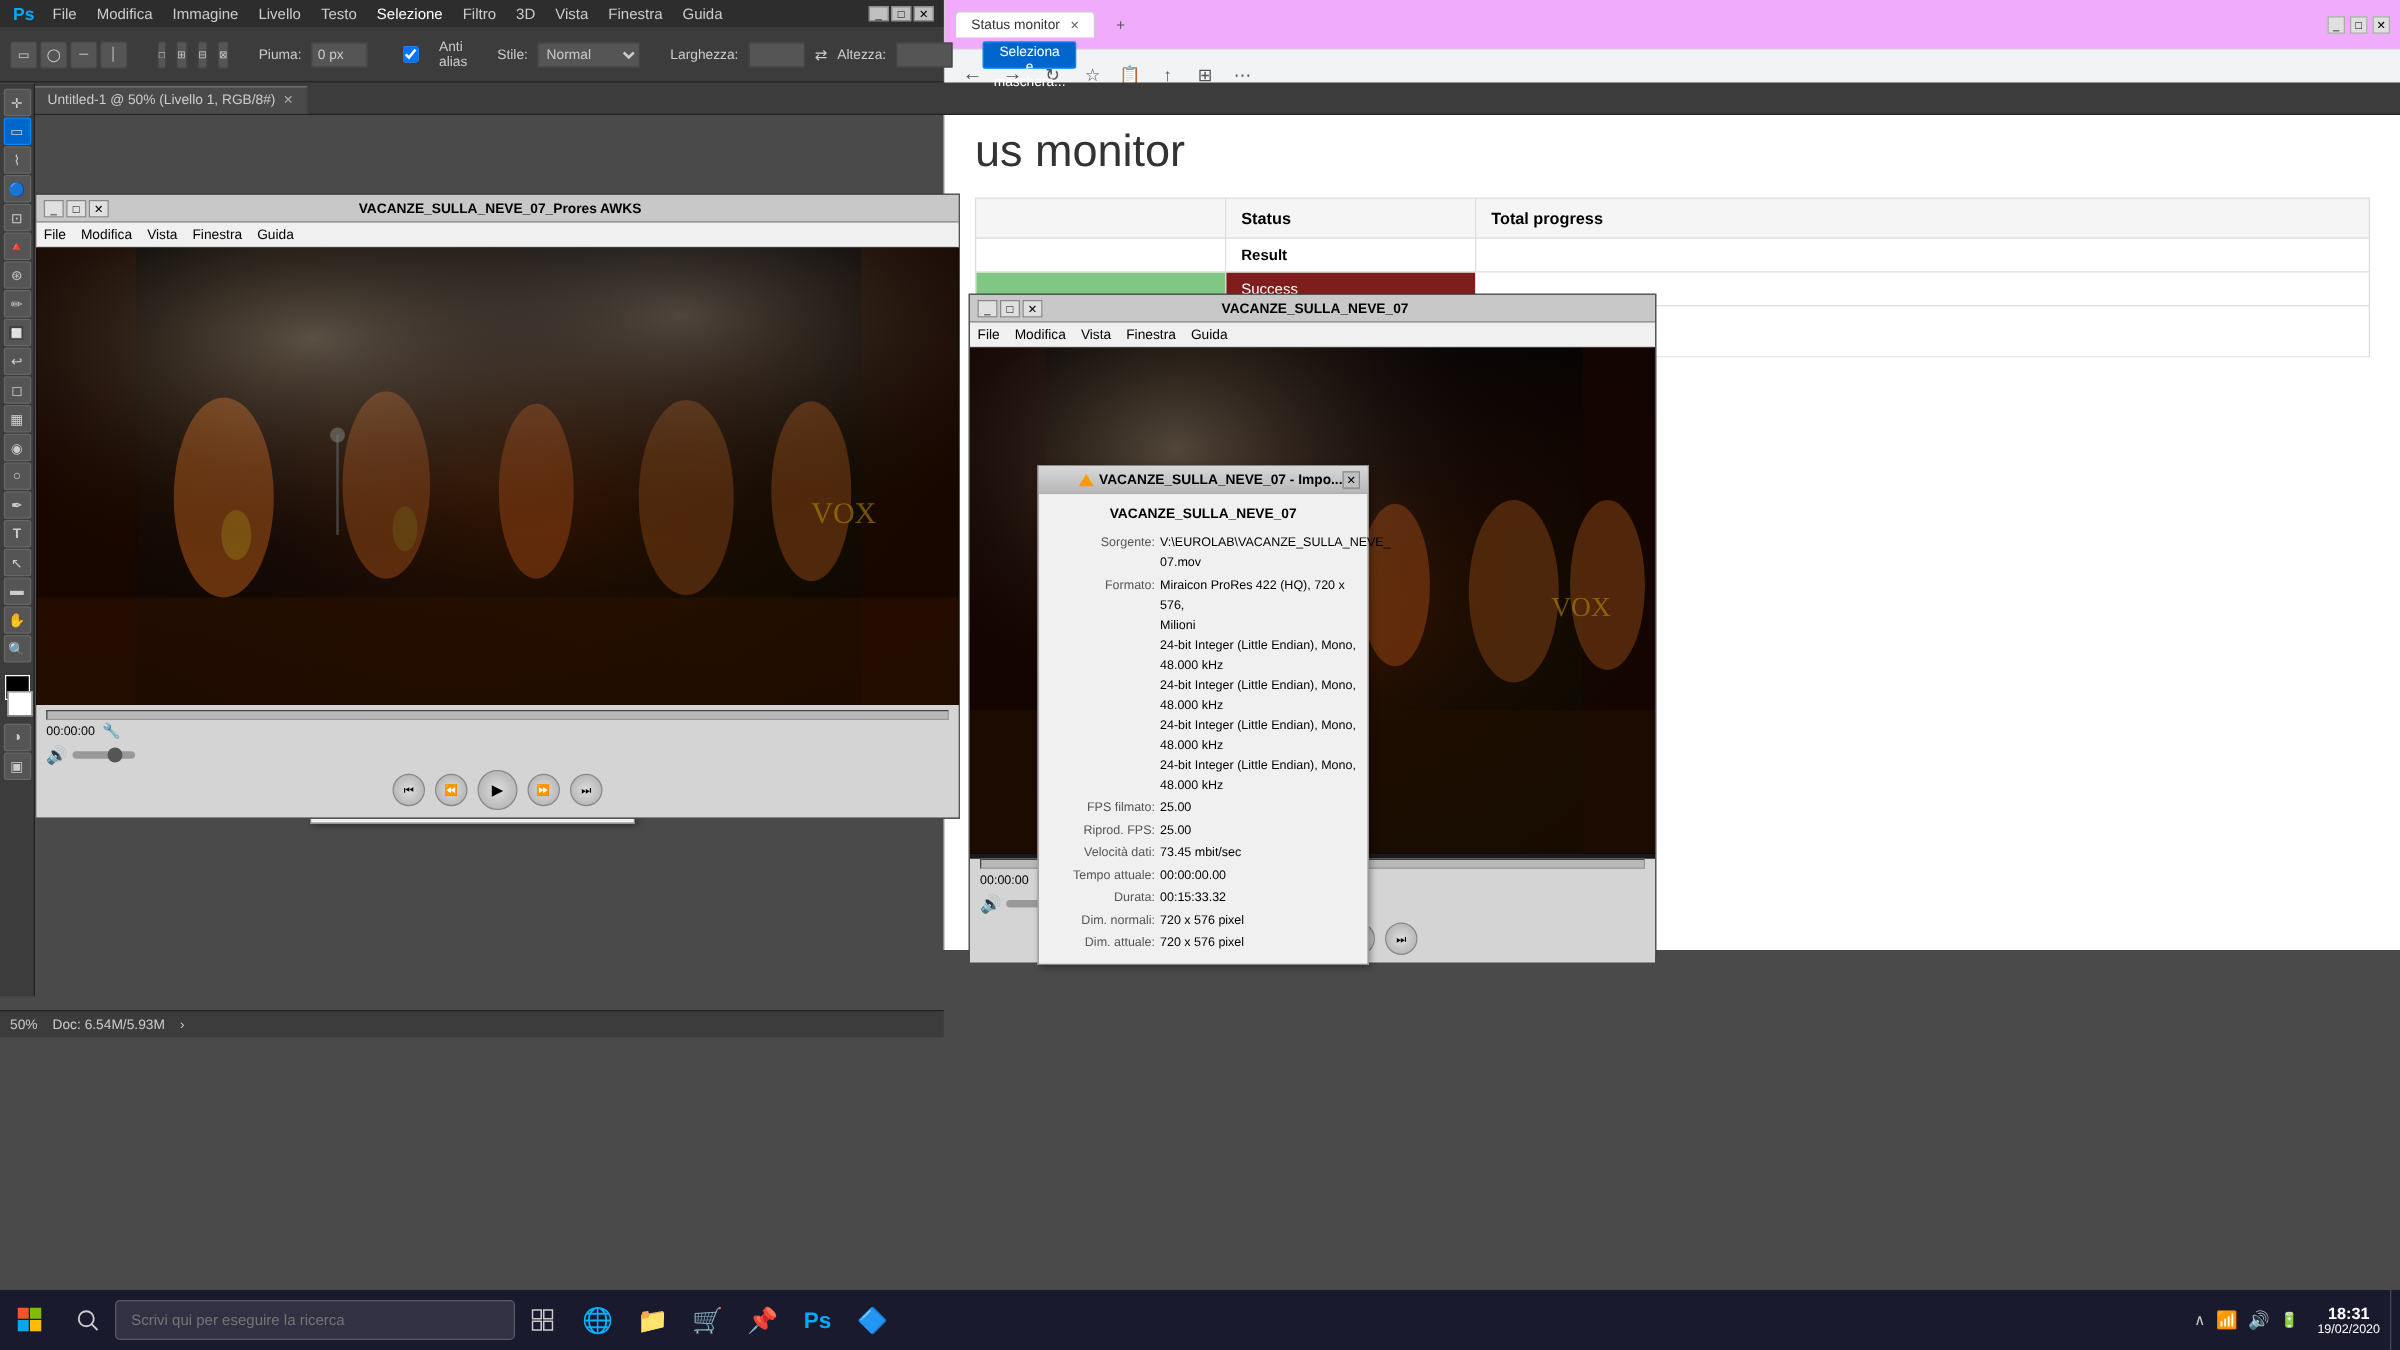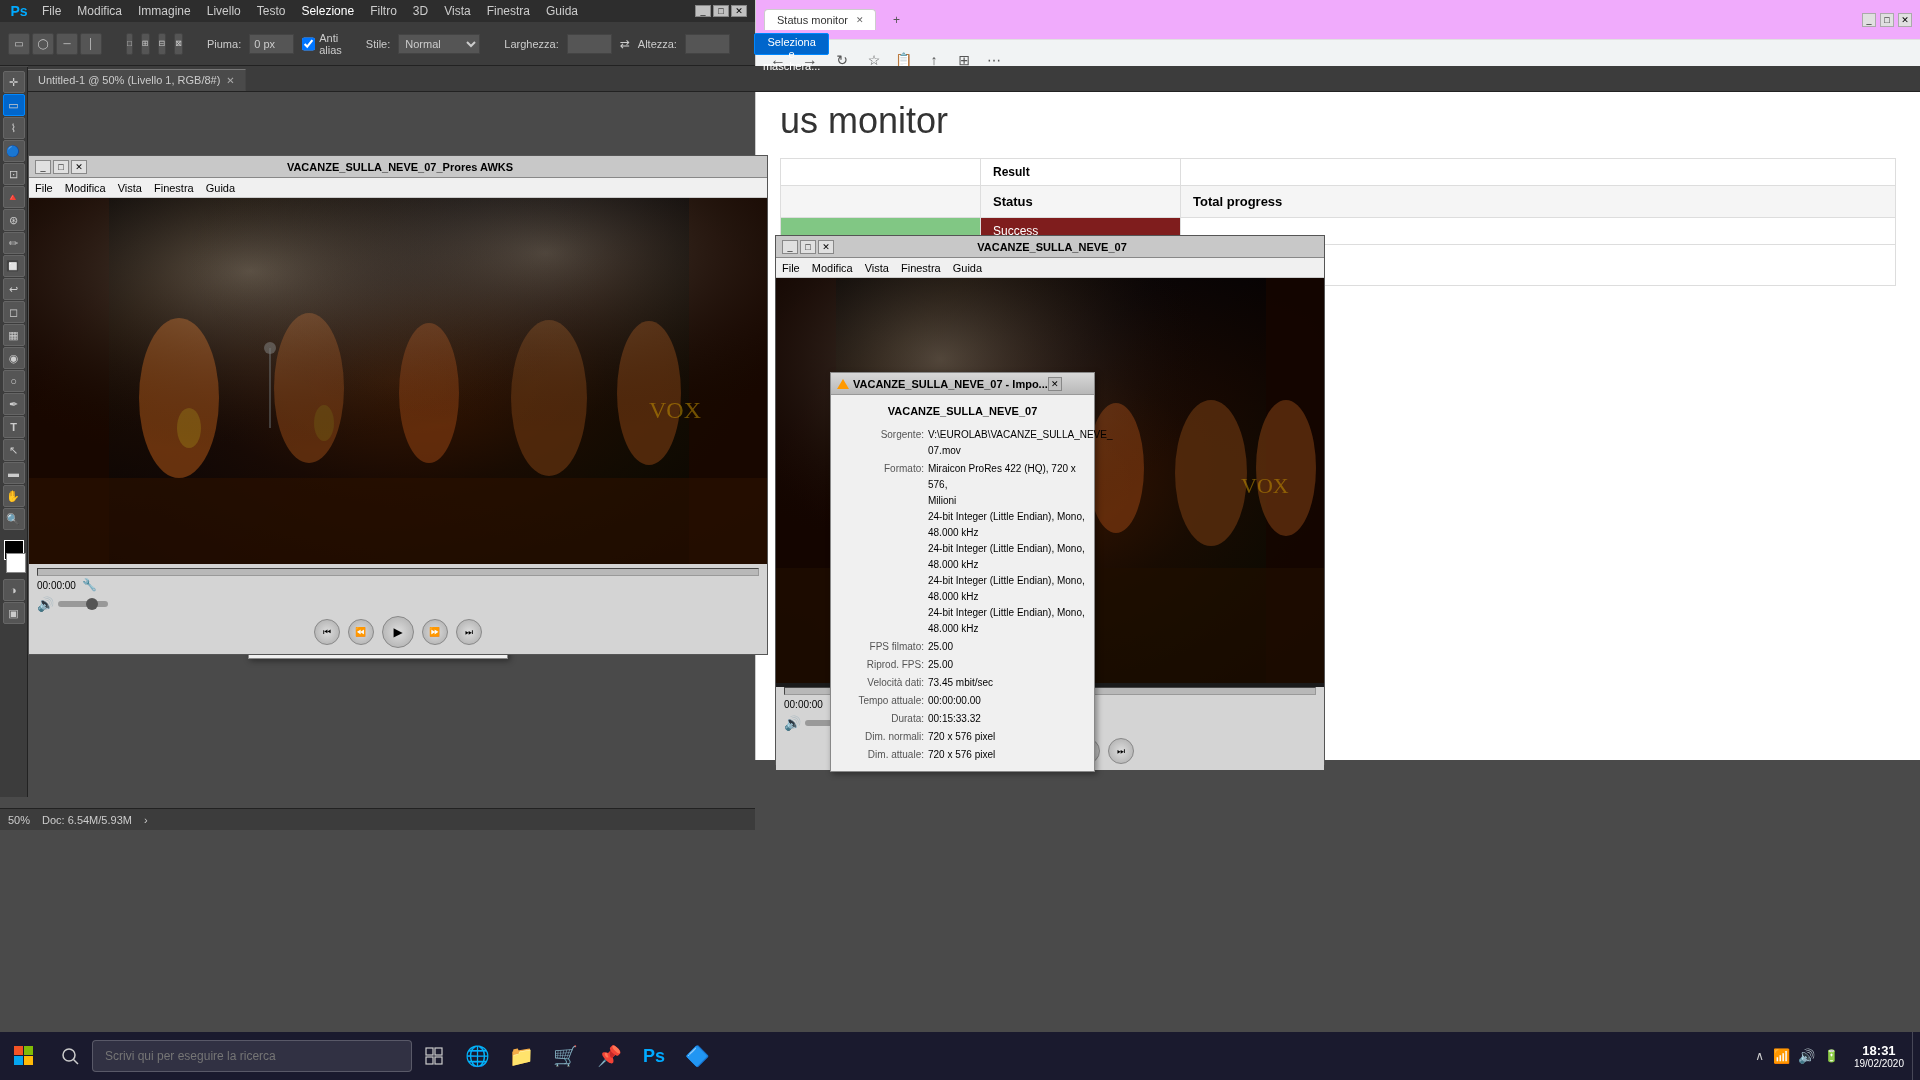--- a/index.html
+++ b/index.html
@@ -90,21 +90,21 @@
     <div class="opt-icon" title="Single Column">│</div>
   </div>
   <div class="opt-separator"></div>
   <div class="opt-icon" style="font-size:8px;">□</div>
   <div class="opt-icon" style="font-size:8px;">⊞</div>
   <div class="opt-icon" style="font-size:8px;">⊟</div>
   <div class="opt-icon" style="font-size:8px;">⊠</div>
   <div class="opt-separator"></div>
   <span class="opt-label">Piuma:</span>
   <input class="opt-input" value="0 px" style="">
-  <div style="display:flex;gap:4px;">
+  <div style="display:flex;align-items:center;gap:16px;margin-left:20px;">
     <input type="checkbox" id="aa" checked="" style="">
     <label for="aa" class="opt-label">Anti alias</label>
   </div>
   <div class="opt-separator"></div>
   <span class="opt-label">Stile:</span>
   <select class="opt-select">
     <option>Normal</option>
     <option>Fixed Ratio</option>
     <option>Fixed Size</option>
   </select>
@@ -333,28 +333,28 @@
   </div>
 
   <div style="padding:0 24px;overflow:hidden;">
     <h1 style="font-size:36px;font-weight:300;color:#333;padding:20px 0 8px;">
       <span>us monitor</span>
     </h1>
 
     <table id="status-table" style="width:100%;border-collapse:collapse;margin-top:8px;">
       <thead>
         <tr>
+          <th style="background:#f5f5f5;border:1px solid #ddd;padding:8px 12px;text-align:left;font-weight:600;font-size:13px;width:200px;"></th>
+          <th style="background:#f5f5f5;border:1px solid #ddd;padding:8px 12px;text-align:left;font-weight:600;font-size:13px;width:200px;">Status</th>
+          <th style="background:#f5f5f5;border:1px solid #ddd;padding:8px 12px;text-align:left;font-weight:600;font-size:13px;">Total progress</th>
+        </tr>
+        <tr>
           <td style="border:1px solid #ddd;padding:6px 12px;font-weight:600;font-size:12px;"></td>
           <td style="border:1px solid #ddd;padding:6px 12px;font-weight:600;font-size:12px;">Result</td>
           <td style="border:1px solid #ddd;padding:6px 12px;font-size:12px;"></td>
-        </tr>
-        <tr>
-          <th style="background:#f5f5f5;border:1px solid #ddd;padding:8px 12px;text-align:left;font-weight:600;font-size:13px;width:200px;"></th>
-          <th style="background:#f5f5f5;border:1px solid #ddd;padding:8px 12px;text-align:left;font-weight:600;font-size:13px;width:200px;">Status</th>
-          <th style="background:#f5f5f5;border:1px solid #ddd;padding:8px 12px;text-align:left;font-weight:600;font-size:13px;">Total progress</th>
         </tr>
       </thead>
       <tbody>
         <tr>
           <td style="background:#81c784;border:1px solid #ddd;padding:6px 12px;font-size:12px;"></td>
           <td style="border:1px solid #ddd;padding:0;">
             <div style="background:#7f1d1d;color:#fff;padding:6px 12px;font-size:12px;">Success</div>
           </td>
           <td style="border:1px solid #ddd;padding:6px 12px;font-size:12px;"></td>
         </tr>
@@ -429,21 +429,21 @@
       <div style="width:26px;height:26px;background:radial-gradient(circle,#ddd,#aaa);border:1px solid #888;border-radius:50%;cursor:pointer;display:flex;align-items:center;justify-content:center;font-size:9px;">⏮</div>
       <div style="width:26px;height:26px;background:radial-gradient(circle,#ddd,#aaa);border:1px solid #888;border-radius:50%;cursor:pointer;display:flex;align-items:center;justify-content:center;font-size:9px;">⏪</div>
       <div style="width:32px;height:32px;background:radial-gradient(circle,#ddd,#aaa);border:1px solid #888;border-radius:50%;cursor:pointer;display:flex;align-items:center;justify-content:center;font-size:12px;">▶</div>
       <div style="width:26px;height:26px;background:radial-gradient(circle,#ddd,#aaa);border:1px solid #888;border-radius:50%;cursor:pointer;display:flex;align-items:center;justify-content:center;font-size:9px;">⏩</div>
       <div style="width:26px;height:26px;background:radial-gradient(circle,#ddd,#aaa);border:1px solid #888;border-radius:50%;cursor:pointer;display:flex;align-items:center;justify-content:center;font-size:9px;">⏭</div>
     </div>
   </div>
 </div>
 
 <div id="info2" style="position:absolute;top:372px;left:830px;width:265px;background:#f0f0f0;border:1px solid #888;box-shadow:2px 2px 6px rgba(0,0,0,0.4);z-index:80;">
-  <div style="height:22px;background:linear-gradient(to bottom,#d8d8d8,#b8b8b8);display:flex;align-items:center;padding:0 6px;justify-content:flex-start;border-bottom:1px solid #999;">
+  <div style="height:22px;background:linear-gradient(to bottom,#d8d8d8,#b8b8b8);display:flex;align-items:center;padding:0 6px;justify-content:flex-end;border-bottom:1px solid #999;">
     <div style="display:flex;align-items:center;gap:4px;">
       <div style="width:0;height:0;border-left:6px solid transparent;border-right:6px solid transparent;border-bottom:10px solid #f90;"></div>
       <span style="font-size:11px;font-weight:bold;">VACANZE_SULLA_NEVE_07 - Impo...</span>
     </div>
     <div style="width:14px;height:14px;background:#c0c0c0;border:1px solid #888;cursor:pointer;font-size:9px;display:flex;align-items:center;justify-content:center;">✕</div>
   </div>
   <div style="padding:8px;font-size:10px;line-height:1.6;">
     <div style="text-align:center;font-weight:bold;font-size:11px;margin-bottom:6px;">VACANZE_SULLA_NEVE_07</div>
     <div style="display:flex;gap:4px;margin-bottom:2px;">
       <span style="color:#555;min-width:85px;text-align:right;font-size:10px;">Sorgente:</span>

